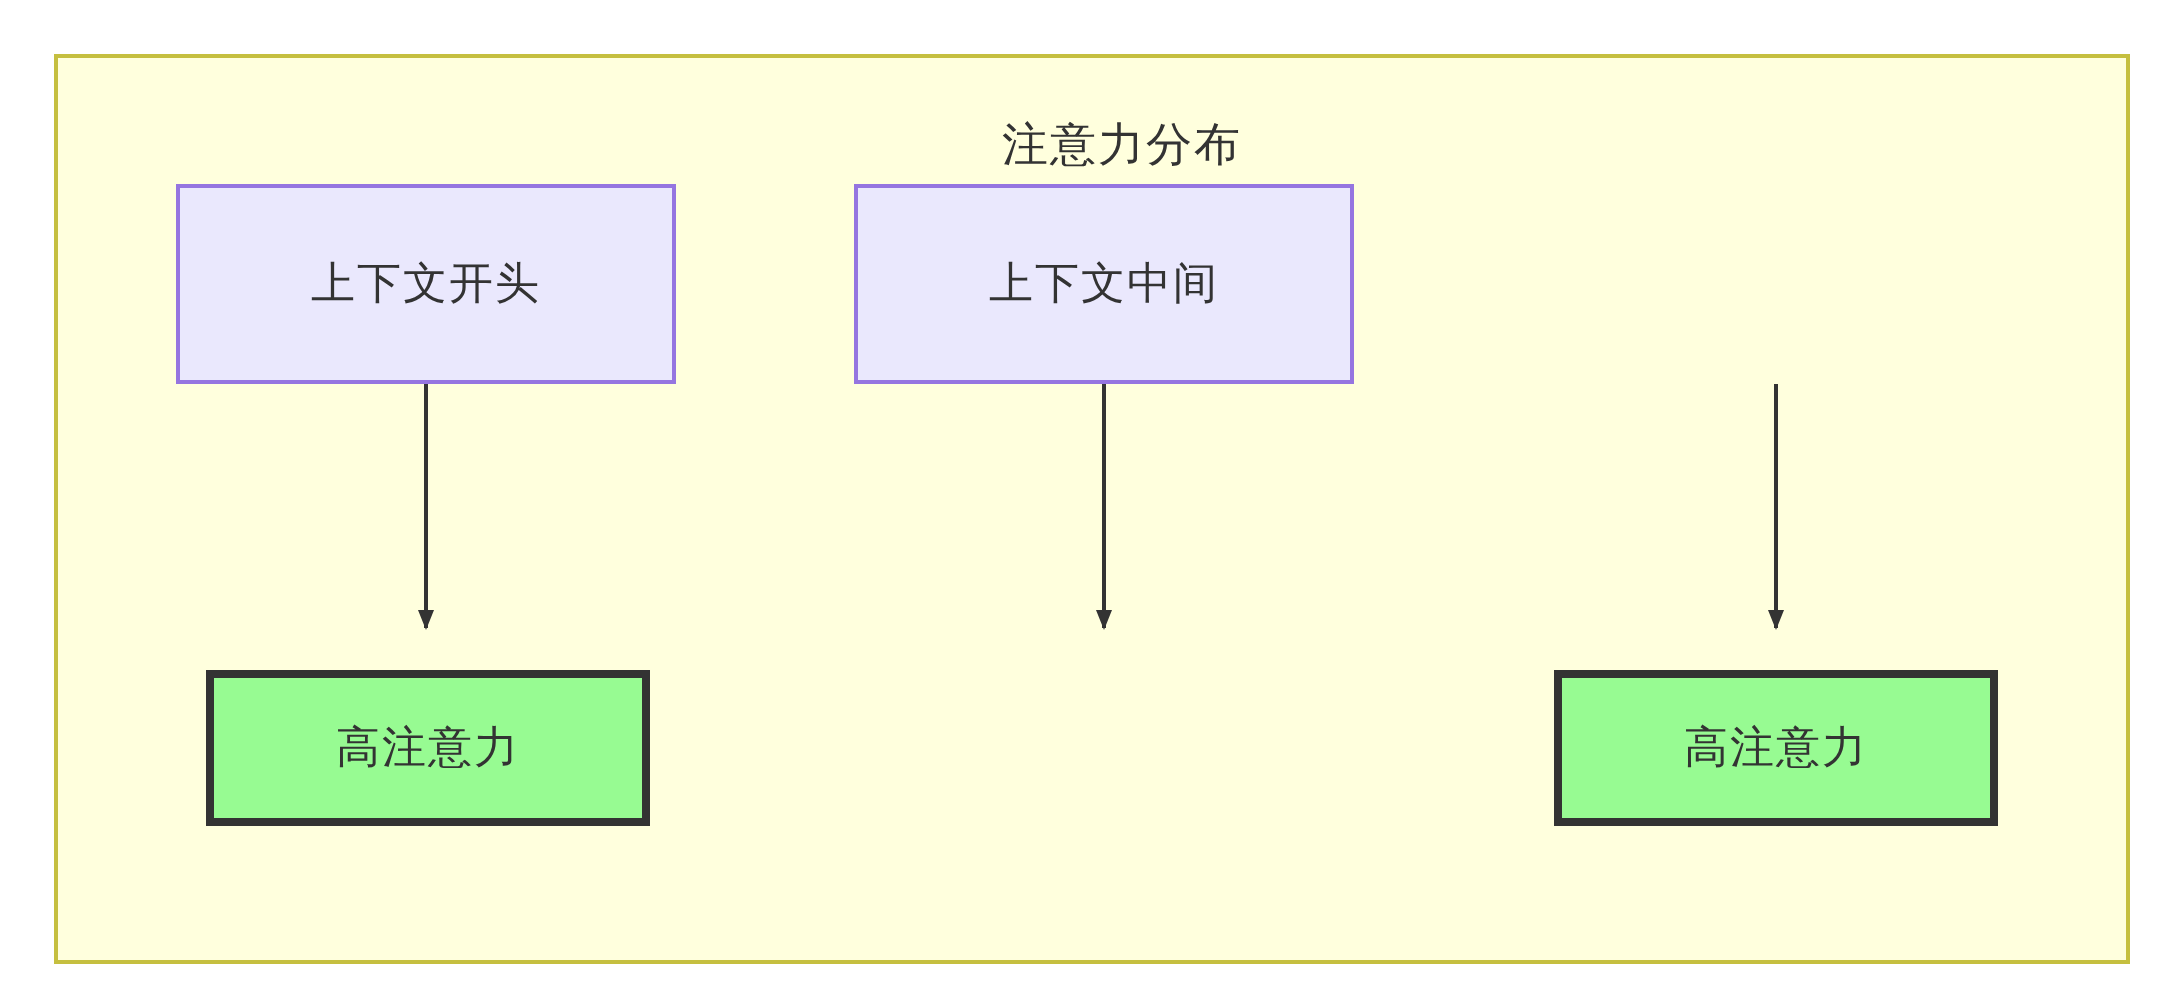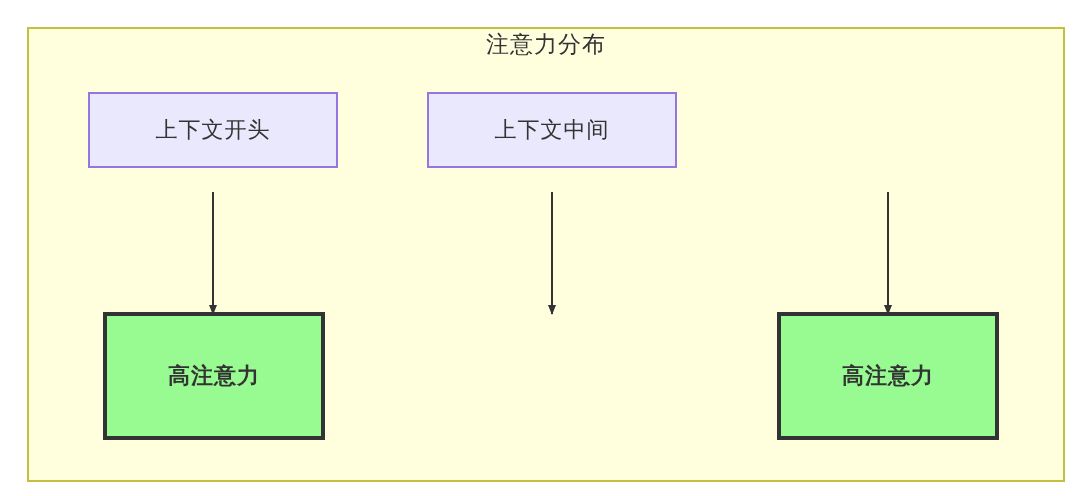--- a/index.html
+++ b/index.html
@@ -29,27 +29,28 @@
     width: 1038px;
     height: 455px;
     background: #ffffdd;
     border: 2px solid #c5bf3f;
     box-sizing: border-box;
   }
 
   .frame-title {
     position: absolute;
     left: 0;
-    top: 0;
+    top: 28px;
     width: 100%;
     text-align: center;
     font-size: 23px;
     color: #333333;
     letter-spacing: 1px;
     white-space: nowrap;
+    padding-left: 15px;
   }
 
   
   .node {
     position: absolute;
     box-sizing: border-box;
     display: flex;
     align-items: center;
     justify-content: center;
     font-size: 22px;
@@ -73,22 +74,22 @@
 
   .node.state.low {
     background: #fb9199;
   }
 
   
   .col1 { left: 88px; }
   .col2 { left: 427px; }
   .col3 { left: 763px; }
 
-  .row-top  { top: 92px;  width: 250px; height: 76px; }
-  .row-bot  { top: 312px; width: 222px; height: 128px; font-weight: bold; }
+  .row-top  { top: 92px;  width: 250px; height: 100px; }
+  .row-bot  { top: 335px; width: 222px; height: 78px; }
 
   .row-bot.col1 { left: 103px; }
   .row-bot.col2 { left: 441px; }
   .row-bot.col3 { left: 777px; }
 
   
   .edges {
     position: absolute;
     left: 0;
     top: 0;

